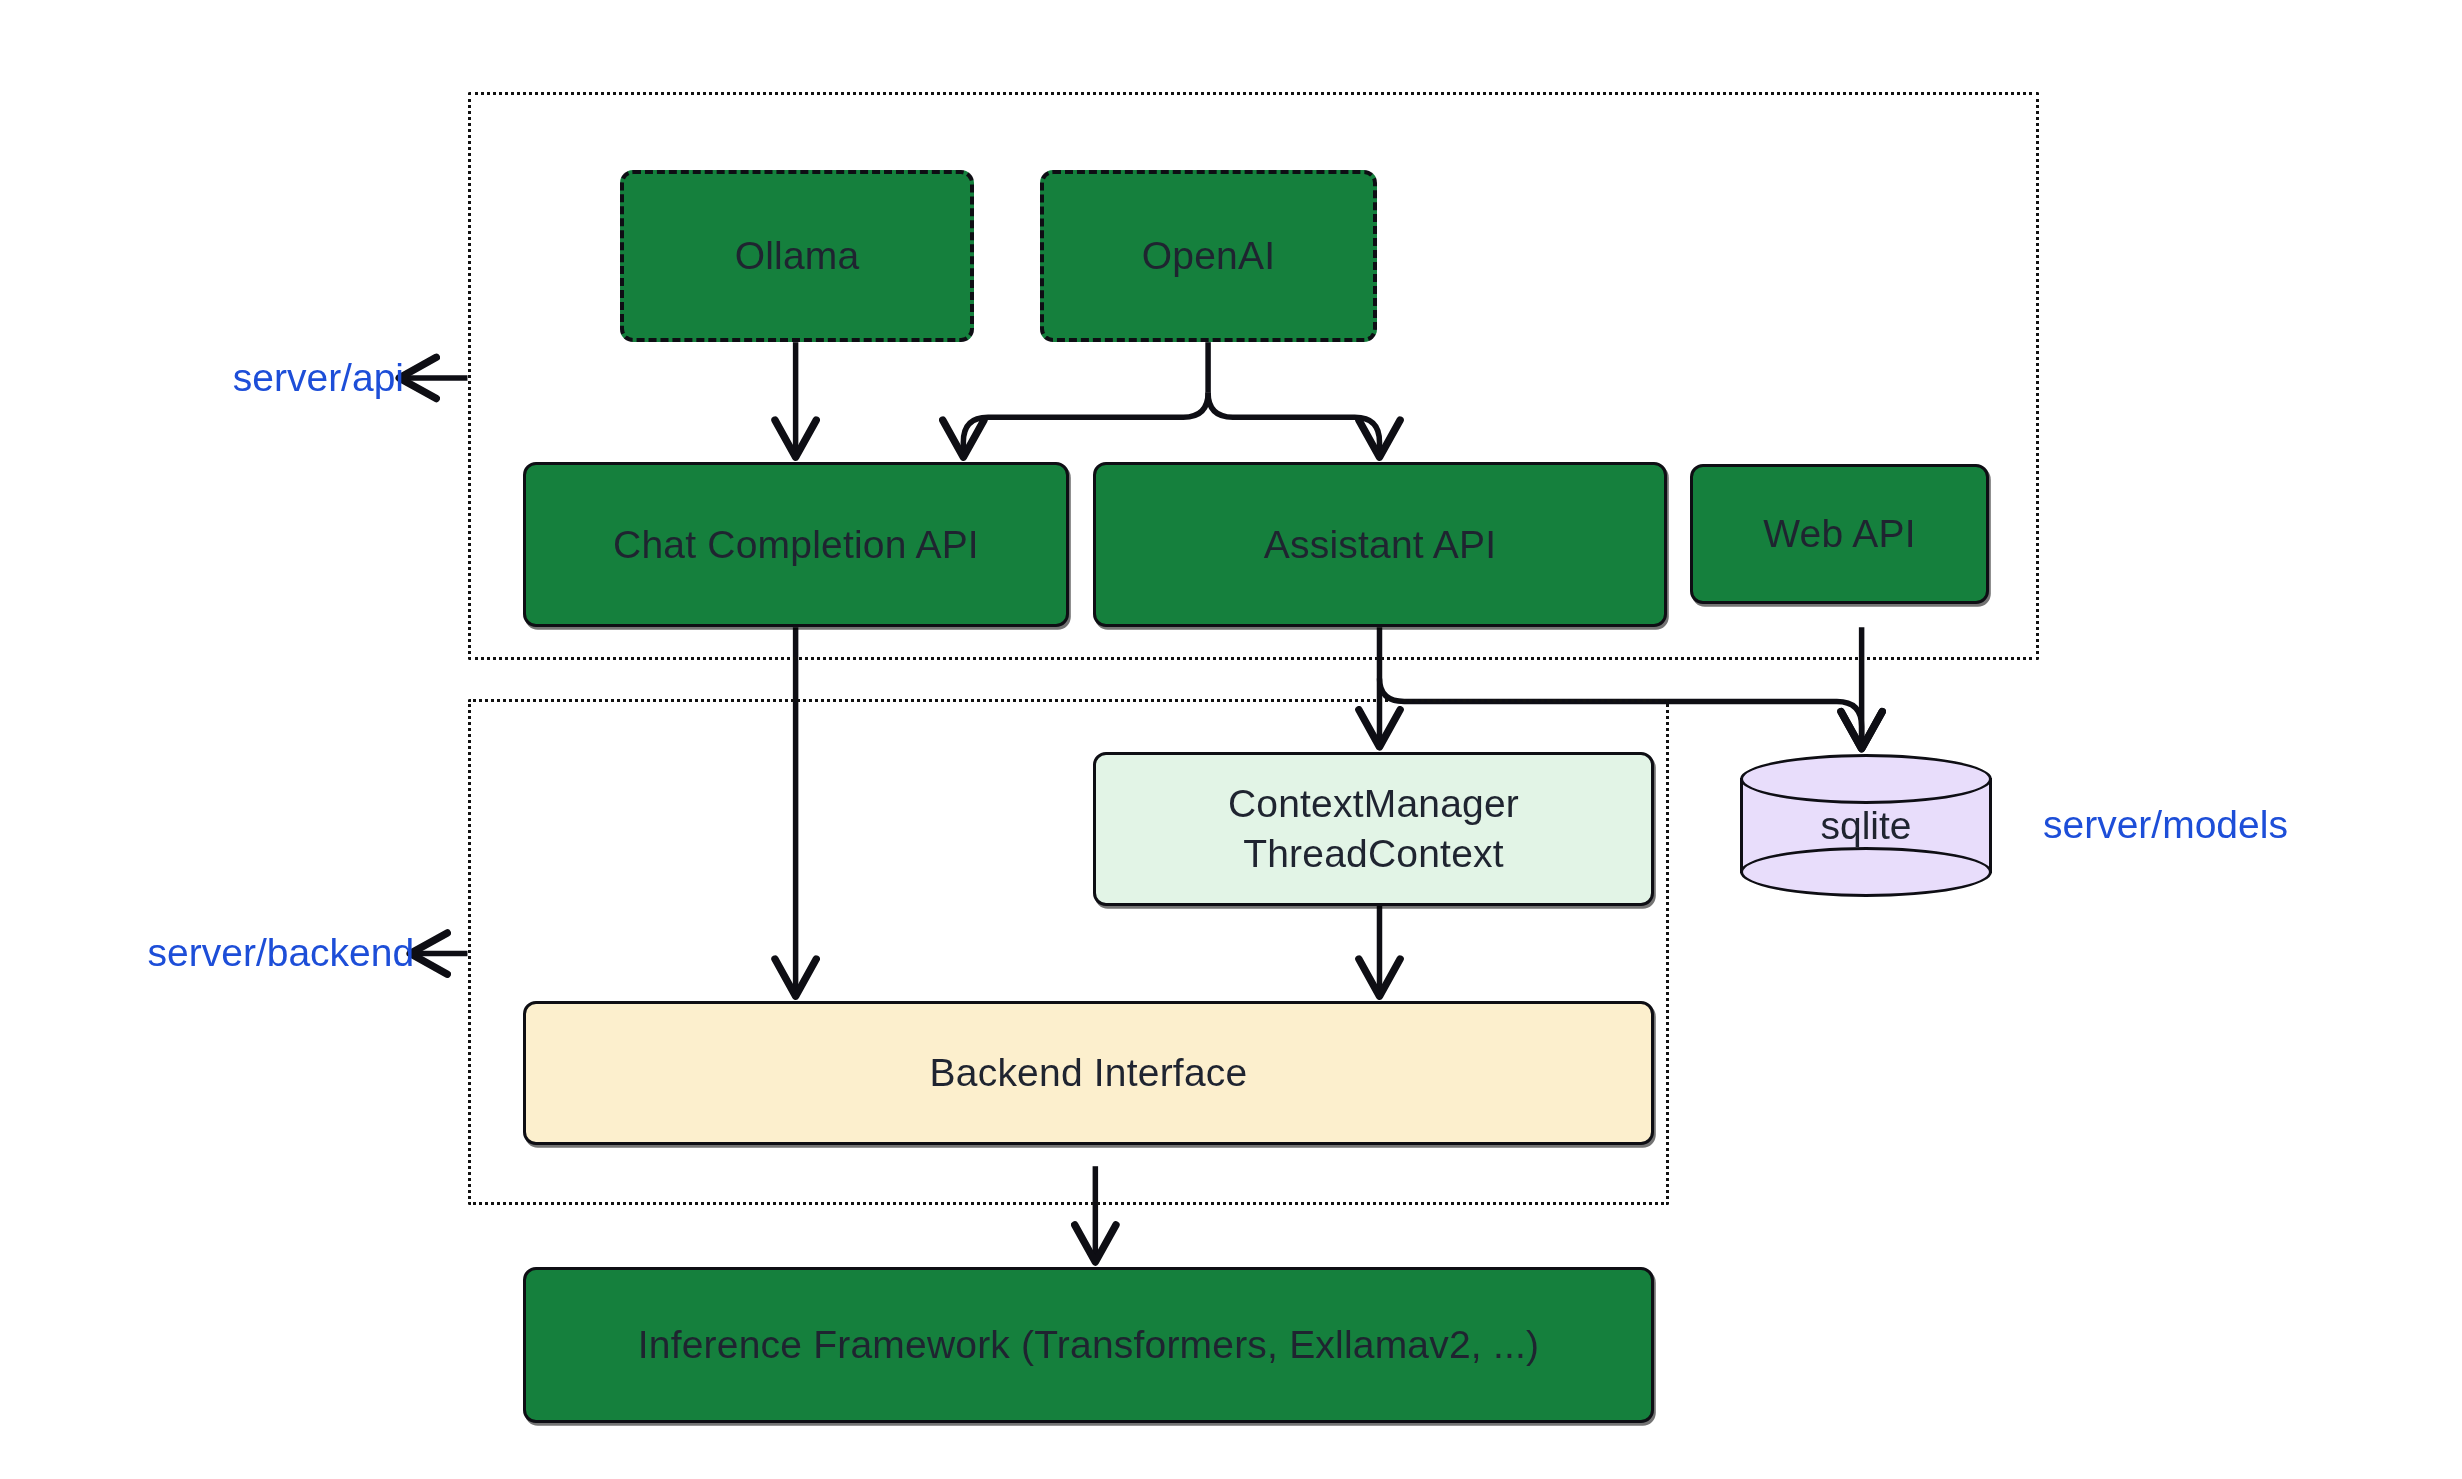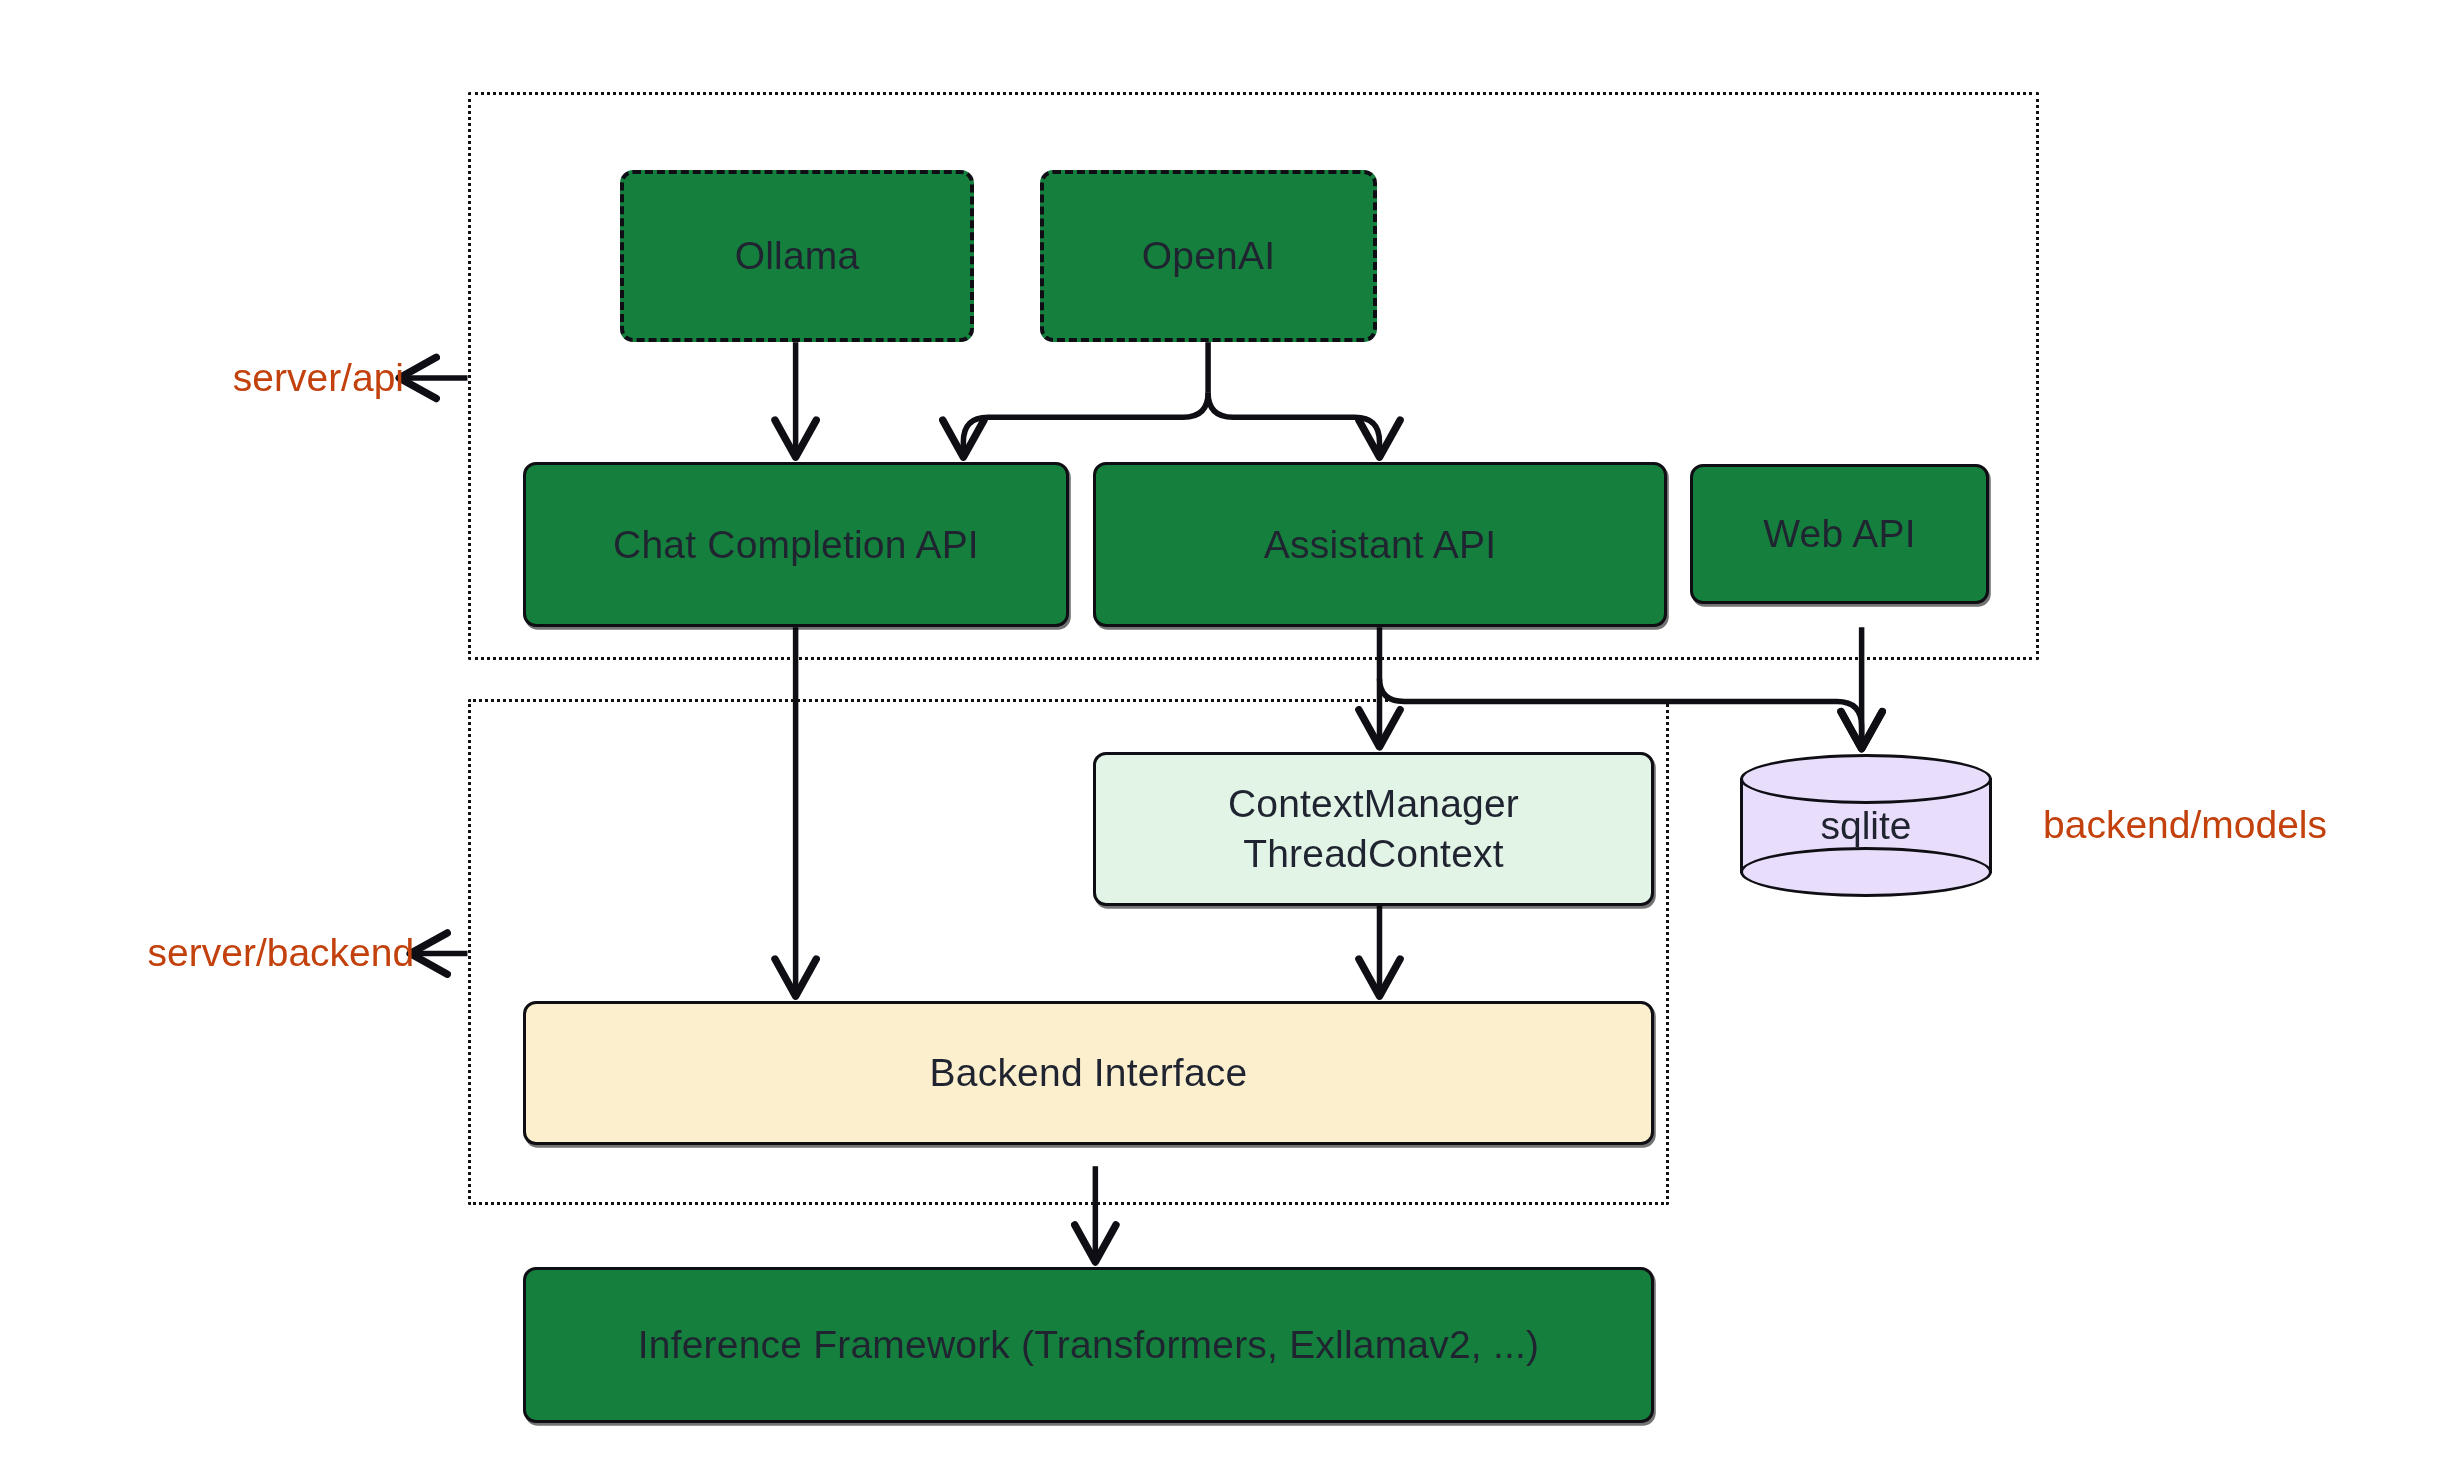--- a/index.html
+++ b/index.html
@@ -100,21 +100,21 @@
     align-items: center;
     justify-content: center;
     color: #1f2430;
     font-size: 39px;
     z-index: 3;
   }
 
   
   .annot {
     position: absolute;
-    color: #c2410c;
+    color: #1d4ed8;
     font-size: 39px;
     white-space: nowrap;
   }
   .annot.right-align { text-align: right; }
 </style>
 </head>
 <body>
 
 <div id="canvas">
 
@@ -194,16 +194,16 @@
   </div>
 
   <div class="node" style="left:523px; top:1267px; width:1131px; height:156px;">
     <span class="txt">Inference Framework (Transformers, Exllamav2, ...)</span>
   </div>
 
   <div class="annot right-align" style="left:37px; top:356px; width:367px;">server/api</div>
 
   <div class="annot right-align" style="left:9.2px; top:931px; width:405px;">server/backend</div>
 
-  <div class="annot" style="left:2043px; top:803px;">backend/models</div>
+  <div class="annot" style="left:2043px; top:803px;">server/models</div>
 
 </div>
 
 
 </body></html>

